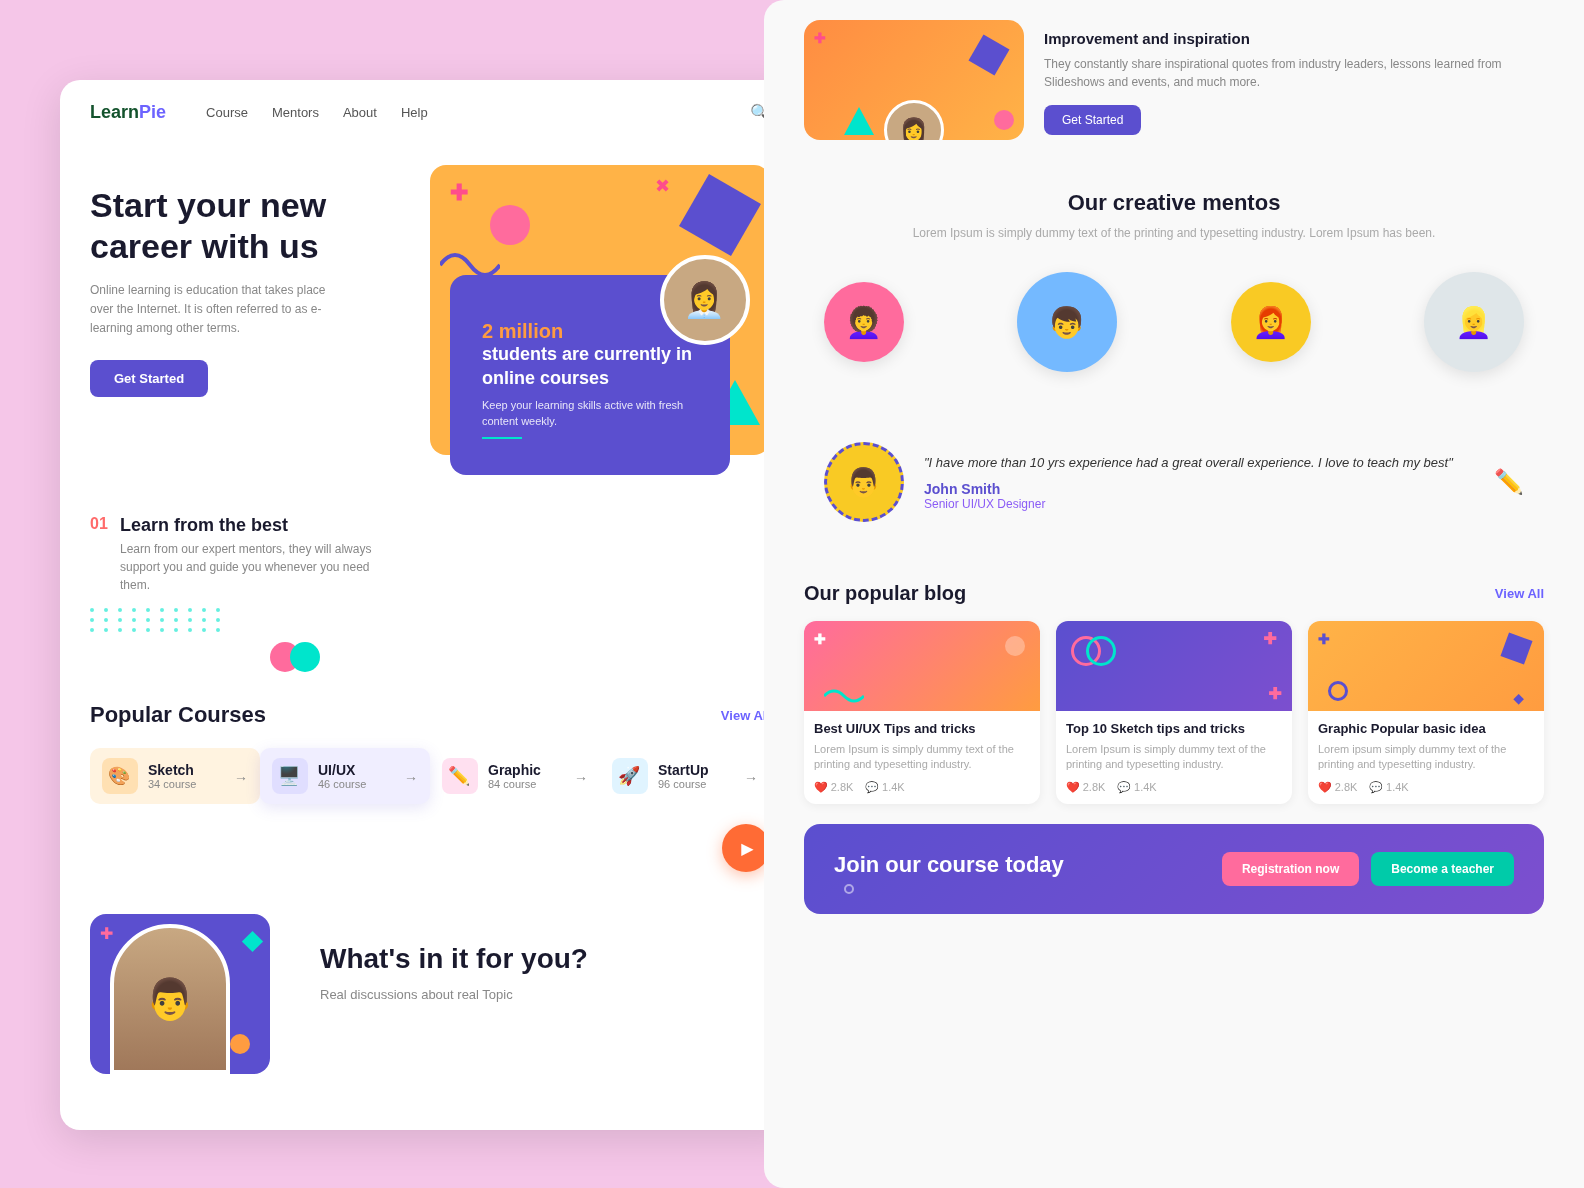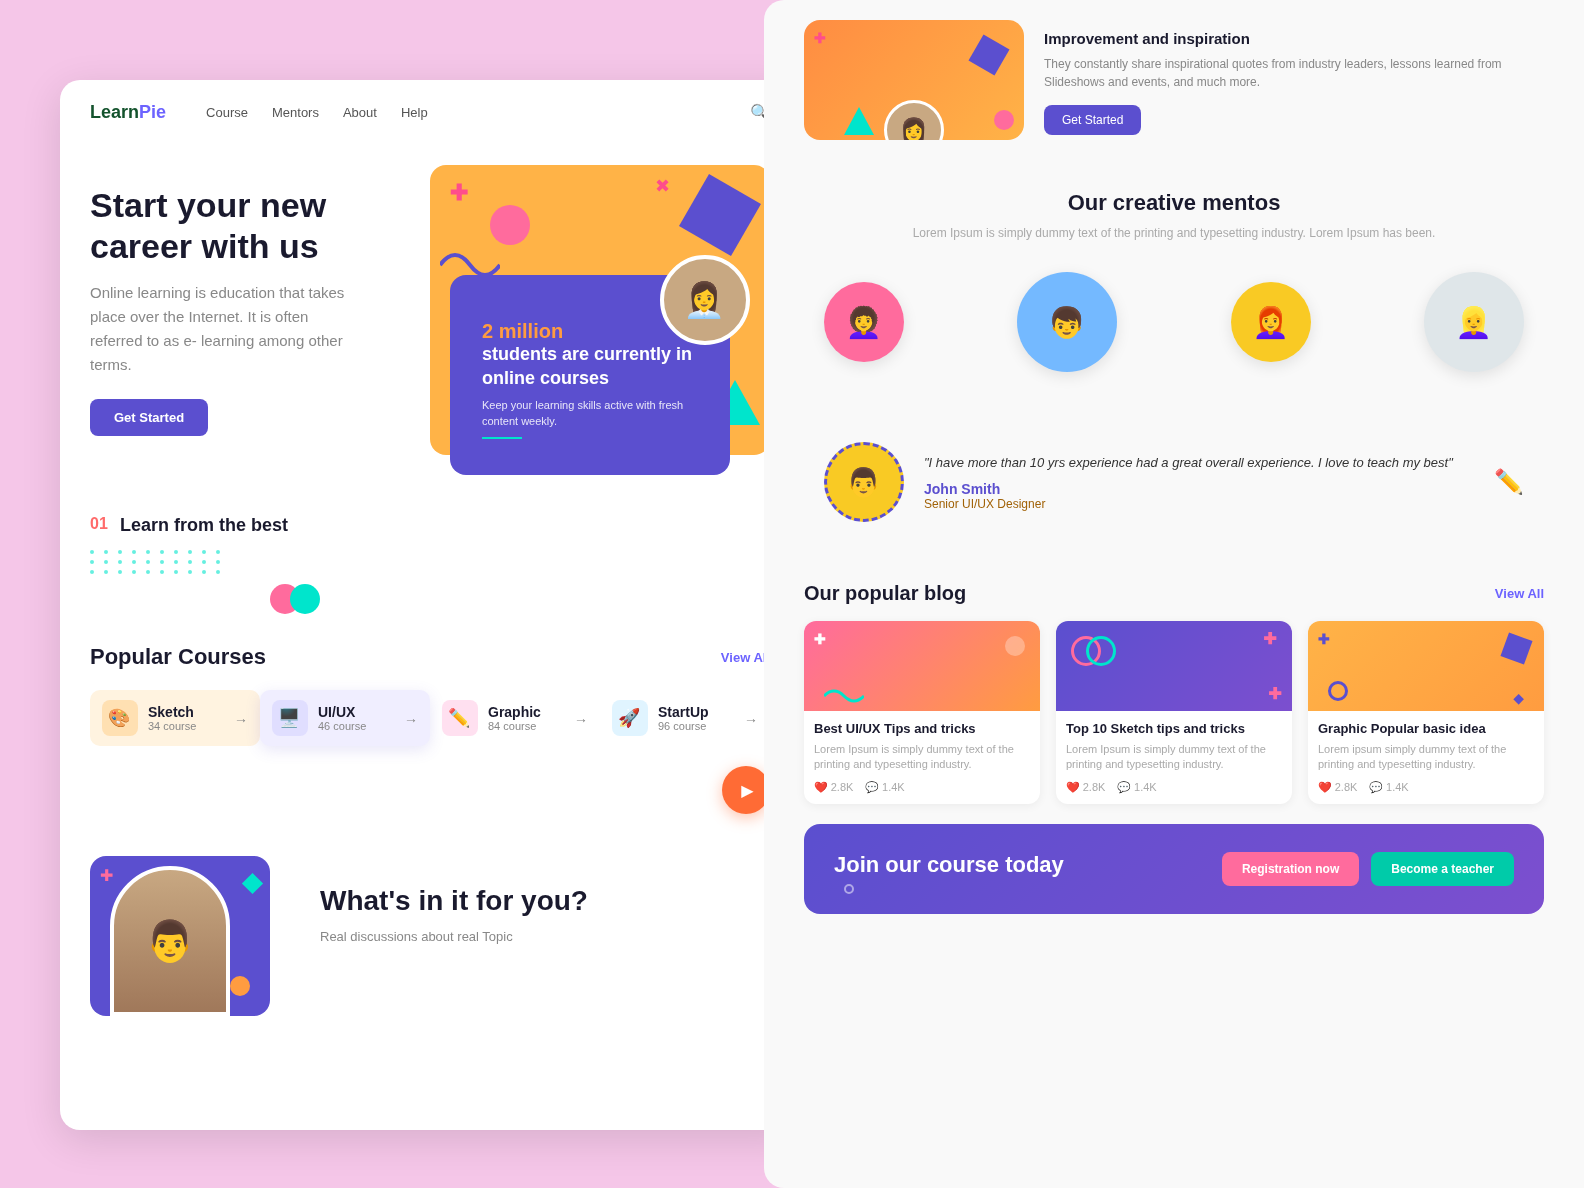--- a/index.html
+++ b/index.html
@@ -63,21 +63,21 @@
       padding-top: 20px;
     }
     .hero-title {
       font-size: 34px;
       font-weight: 900;
       color: #1a1a2e;
       line-height: 1.2;
       margin-bottom: 14px;
     }
     .hero-desc {
-      font-size: 15px;
+      font-size: 12px;
       color: #888;
       line-height: 1.6;
       margin-bottom: 22px;
       max-width: 260px;
     }
     .btn-primary {
       background: #5b4fcf;
       color: #fff;
       border: none;
       border-radius: 8px;
@@ -401,21 +401,21 @@
       margin-bottom: 8px;
       line-height: 1.5;
     }
     .testimonial-name {
       font-size: 14px;
       font-weight: 700;
       color: #5b4fcf;
     }
     .testimonial-role {
       font-size: 12px;
-      color: #a16207;
+      color: #8b5cf6;
     }
     .testimonial-icon {
       font-size: 24px;
       color: #f9ca24;
     }
 
     
     .blog-section {
       padding: 20px 0;
     }
@@ -595,20 +595,21 @@
           <div class="dot"></div>
       </div>
     </div>
   </div>
 
   <div class="learn-section">
     <div class="learn-item">
       <div class="learn-number">01</div>
       <div>
         <div class="learn-title">Learn from the best</div>
+        <div class="learn-desc">Learn from our expert mentors, they will always support you and guide you whenever you need them.</div>
       </div>
     </div>
 
     <div style="margin-top:10px;display:grid;grid-template-columns:repeat(10,8px);gap:6px;">
       <div class="dot"></div>
         <div class="dot"></div>
         <div class="dot"></div>
         <div class="dot"></div>
         <div class="dot"></div>
         <div class="dot"></div>

